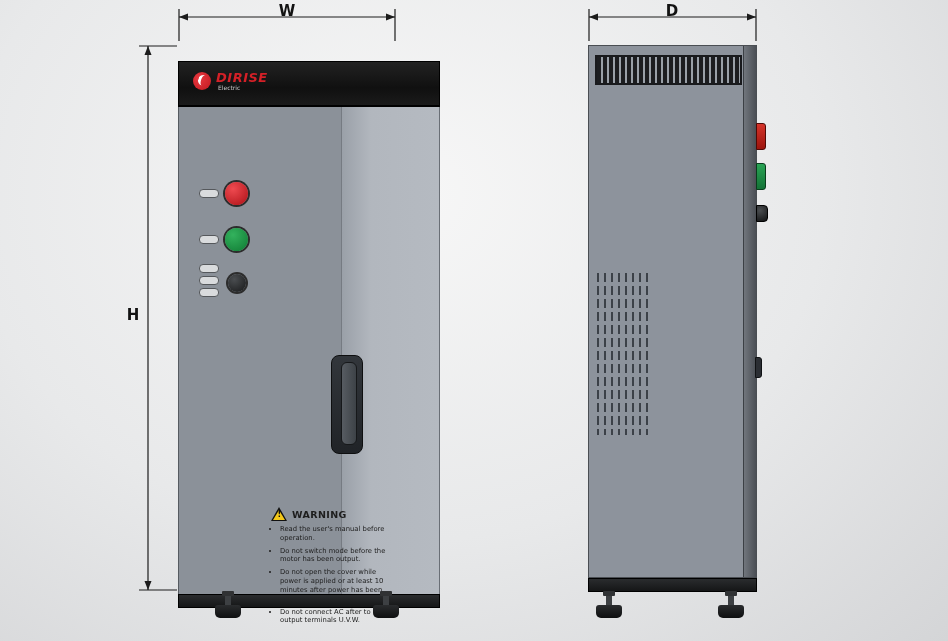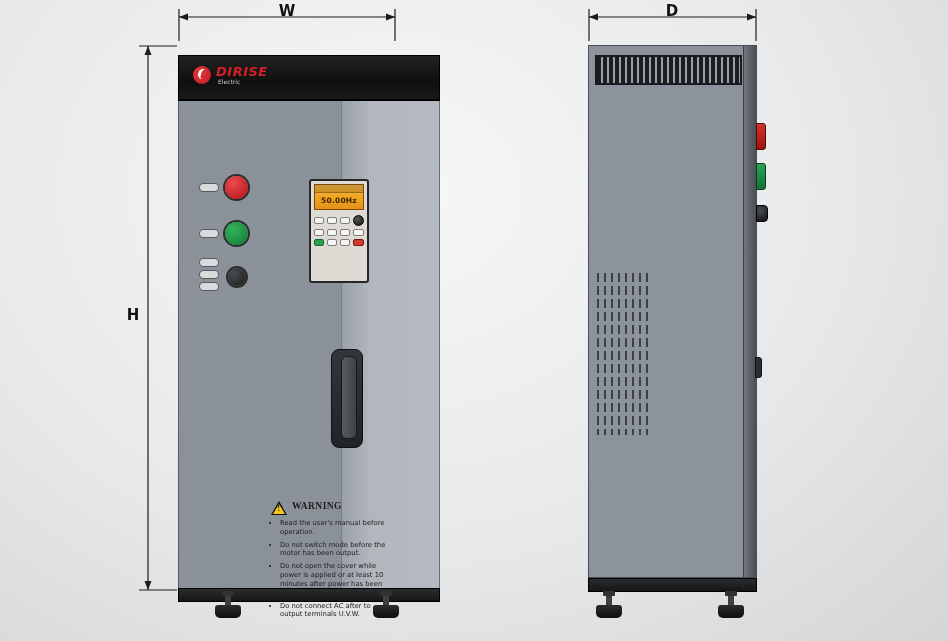--- a/index.html
+++ b/index.html
@@ -7,21 +7,21 @@
          background:radial-gradient(ellipse at 42% 30%, #f7f7f7 0%, #e8e9ea 55%, #d4d5d7 100%);}
 
   
   .dim-svg{position:absolute;left:0;top:0;width:948px;height:641px;pointer-events:none;}
   .dim-label{position:absolute;font-weight:bold;font-size:15px;color:#121212;width:22px;text-align:center;}
   .dim-w{left:276px;top:2px;}
   .dim-d{left:661px;top:2px;}
   .dim-h{left:122px;top:306px;}
 
   
-  .cab-front{position:absolute;left:178px;top:55px;width:262px;height:547px;}
+  .cab-front{position:absolute;left:178px;top:61px;width:262px;height:547px;}
   .cf-header{position:absolute;left:0;top:0;right:0;height:46px;background:linear-gradient(180deg,#222 0%,#101010 60%,#1a1a1a 100%);border:1px solid #000;border-bottom:2px solid #000;box-sizing:border-box;}
   .logo-row{position:absolute;left:14px;top:9px;display:flex;align-items:center;gap:5px;}
   .logo-mark{width:18px;height:18px;border-radius:50%;background:radial-gradient(circle at 35% 35%, #e8383f, #c01920);position:relative;flex:0 0 auto;}
   .logo-mark::after{content:"";position:absolute;left:5px;top:3px;width:8px;height:11px;border-left:3px solid #fff;border-radius:50%;transform:rotate(18deg);}
   .brand-name{color:#d42027;font-weight:bold;font-style:italic;font-size:13px;letter-spacing:.5px;line-height:13px;}
   .brand-sub{color:#c9c9c9;font-size:6px;margin-left:2px;line-height:7px;}
   .cf-body{position:absolute;left:0;top:46px;right:0;bottom:14px;background:#8b9199;border-left:1px solid #565b61;border-right:1px solid #6a6f76;box-sizing:border-box;}
   .cf-strip{position:absolute;top:0;bottom:0;left:162px;right:0;background:linear-gradient(90deg,#9aa0a8 0%,#b2b7be 30%,#b5bac1 100%);border-left:1px solid #767b82;}
   .cf-base{position:absolute;left:0;bottom:0;right:0;height:14px;background:linear-gradient(180deg,#2a2c2e,#151617);border:1px solid #000;box-sizing:border-box;}
 
@@ -42,21 +42,21 @@
   .kp-key.knob{width:11px;height:11px;border-radius:50%;background:radial-gradient(circle at 35% 30%,#555,#141414);border-color:#000;justify-self:center;}
   .kp-key.green{background:#2aa050;border-color:#14692f;}
   .kp-key.red{background:#cc3a32;border-color:#7c140f;}
 
   
   .handle{position:absolute;left:152px;top:248px;width:32px;height:99px;background:linear-gradient(180deg,#32363b,#202327);border:1px solid #0e0f10;border-radius:8px;box-sizing:border-box;}
   .handle-inner{position:absolute;left:9px;top:6px;right:5px;bottom:8px;background:linear-gradient(90deg,#575c62,#3d4247);border-radius:6px;border:1px solid #16181a;box-sizing:border-box;}
 
   
   .warning{position:absolute;left:92px;top:400px;width:120px;color:#1d1d1d;}
-  .warn-title{display:flex;align-items:flex-start;gap:5px;margin-bottom:4px;font-family:Liberation Serif, serif;}
+  .warn-title{display:flex;align-items:center;gap:5px;margin-bottom:4px;}
   .warn-tri{position:relative;width:0;height:0;border-left:8px solid transparent;border-right:8px solid transparent;border-bottom:14px solid #111;}
   .warn-tri::before{content:"";position:absolute;left:-6px;top:2.5px;width:0;height:0;border-left:6px solid transparent;border-right:6px solid transparent;border-bottom:10.5px solid #f4c81a;}
   .warn-tri::after{content:"!";position:absolute;left:-1.5px;top:3px;font-size:8px;font-weight:bold;color:#111;line-height:10px;}
   .warn-title-text{font-weight:bold;font-size:9.5px;letter-spacing:.4px;}
   .warn-list{margin:0;padding-left:9px;font-size:6.8px;line-height:1.3;}
   .warn-list li{margin-bottom:4px;}
 
   
   .cab-side{position:absolute;left:588px;top:45px;width:169px;height:547px;}
   .cs-body{position:absolute;left:0;top:0;right:0;bottom:14px;background:#8d939c;border:1px solid #4a4e53;box-sizing:border-box;}
@@ -125,40 +125,20 @@
       <div class="pill" style="left:20px;top:82px;"></div>
       <div class="pill" style="left:20px;top:128px;"></div>
       <div class="pill" style="left:20px;top:157px;"></div>
       <div class="pill" style="left:20px;top:169px;"></div>
       <div class="pill" style="left:20px;top:181px;"></div>
 
       <div class="btn-round btn-red"></div>
       <div class="btn-round btn-green"></div>
       <div class="btn-round btn-black"></div>
 
-      <div class="keypad">
-        <div class="kp-display">
-          <div class="kp-display-top"></div>
-          <div class="kp-value">50.00Hz</div>
-        </div>
-        <div class="kp-keys">
-          <span class="kp-key"></span>
-          <span class="kp-key"></span>
-          <span class="kp-key"></span>
-          <span class="kp-key knob"></span>
-          <span class="kp-key"></span>
-          <span class="kp-key"></span>
-          <span class="kp-key"></span>
-          <span class="kp-key"></span>
-          <span class="kp-key green"></span>
-          <span class="kp-key"></span>
-          <span class="kp-key"></span>
-          <span class="kp-key red"></span>
-        </div>
-      </div>
 
       <div class="handle">
         <div class="handle-inner"></div>
       </div>
 
       <div class="warning">
         <div class="warn-title">
           <span class="warn-tri"></span>
           <span class="warn-title-text">WARNING</span>
         </div>

